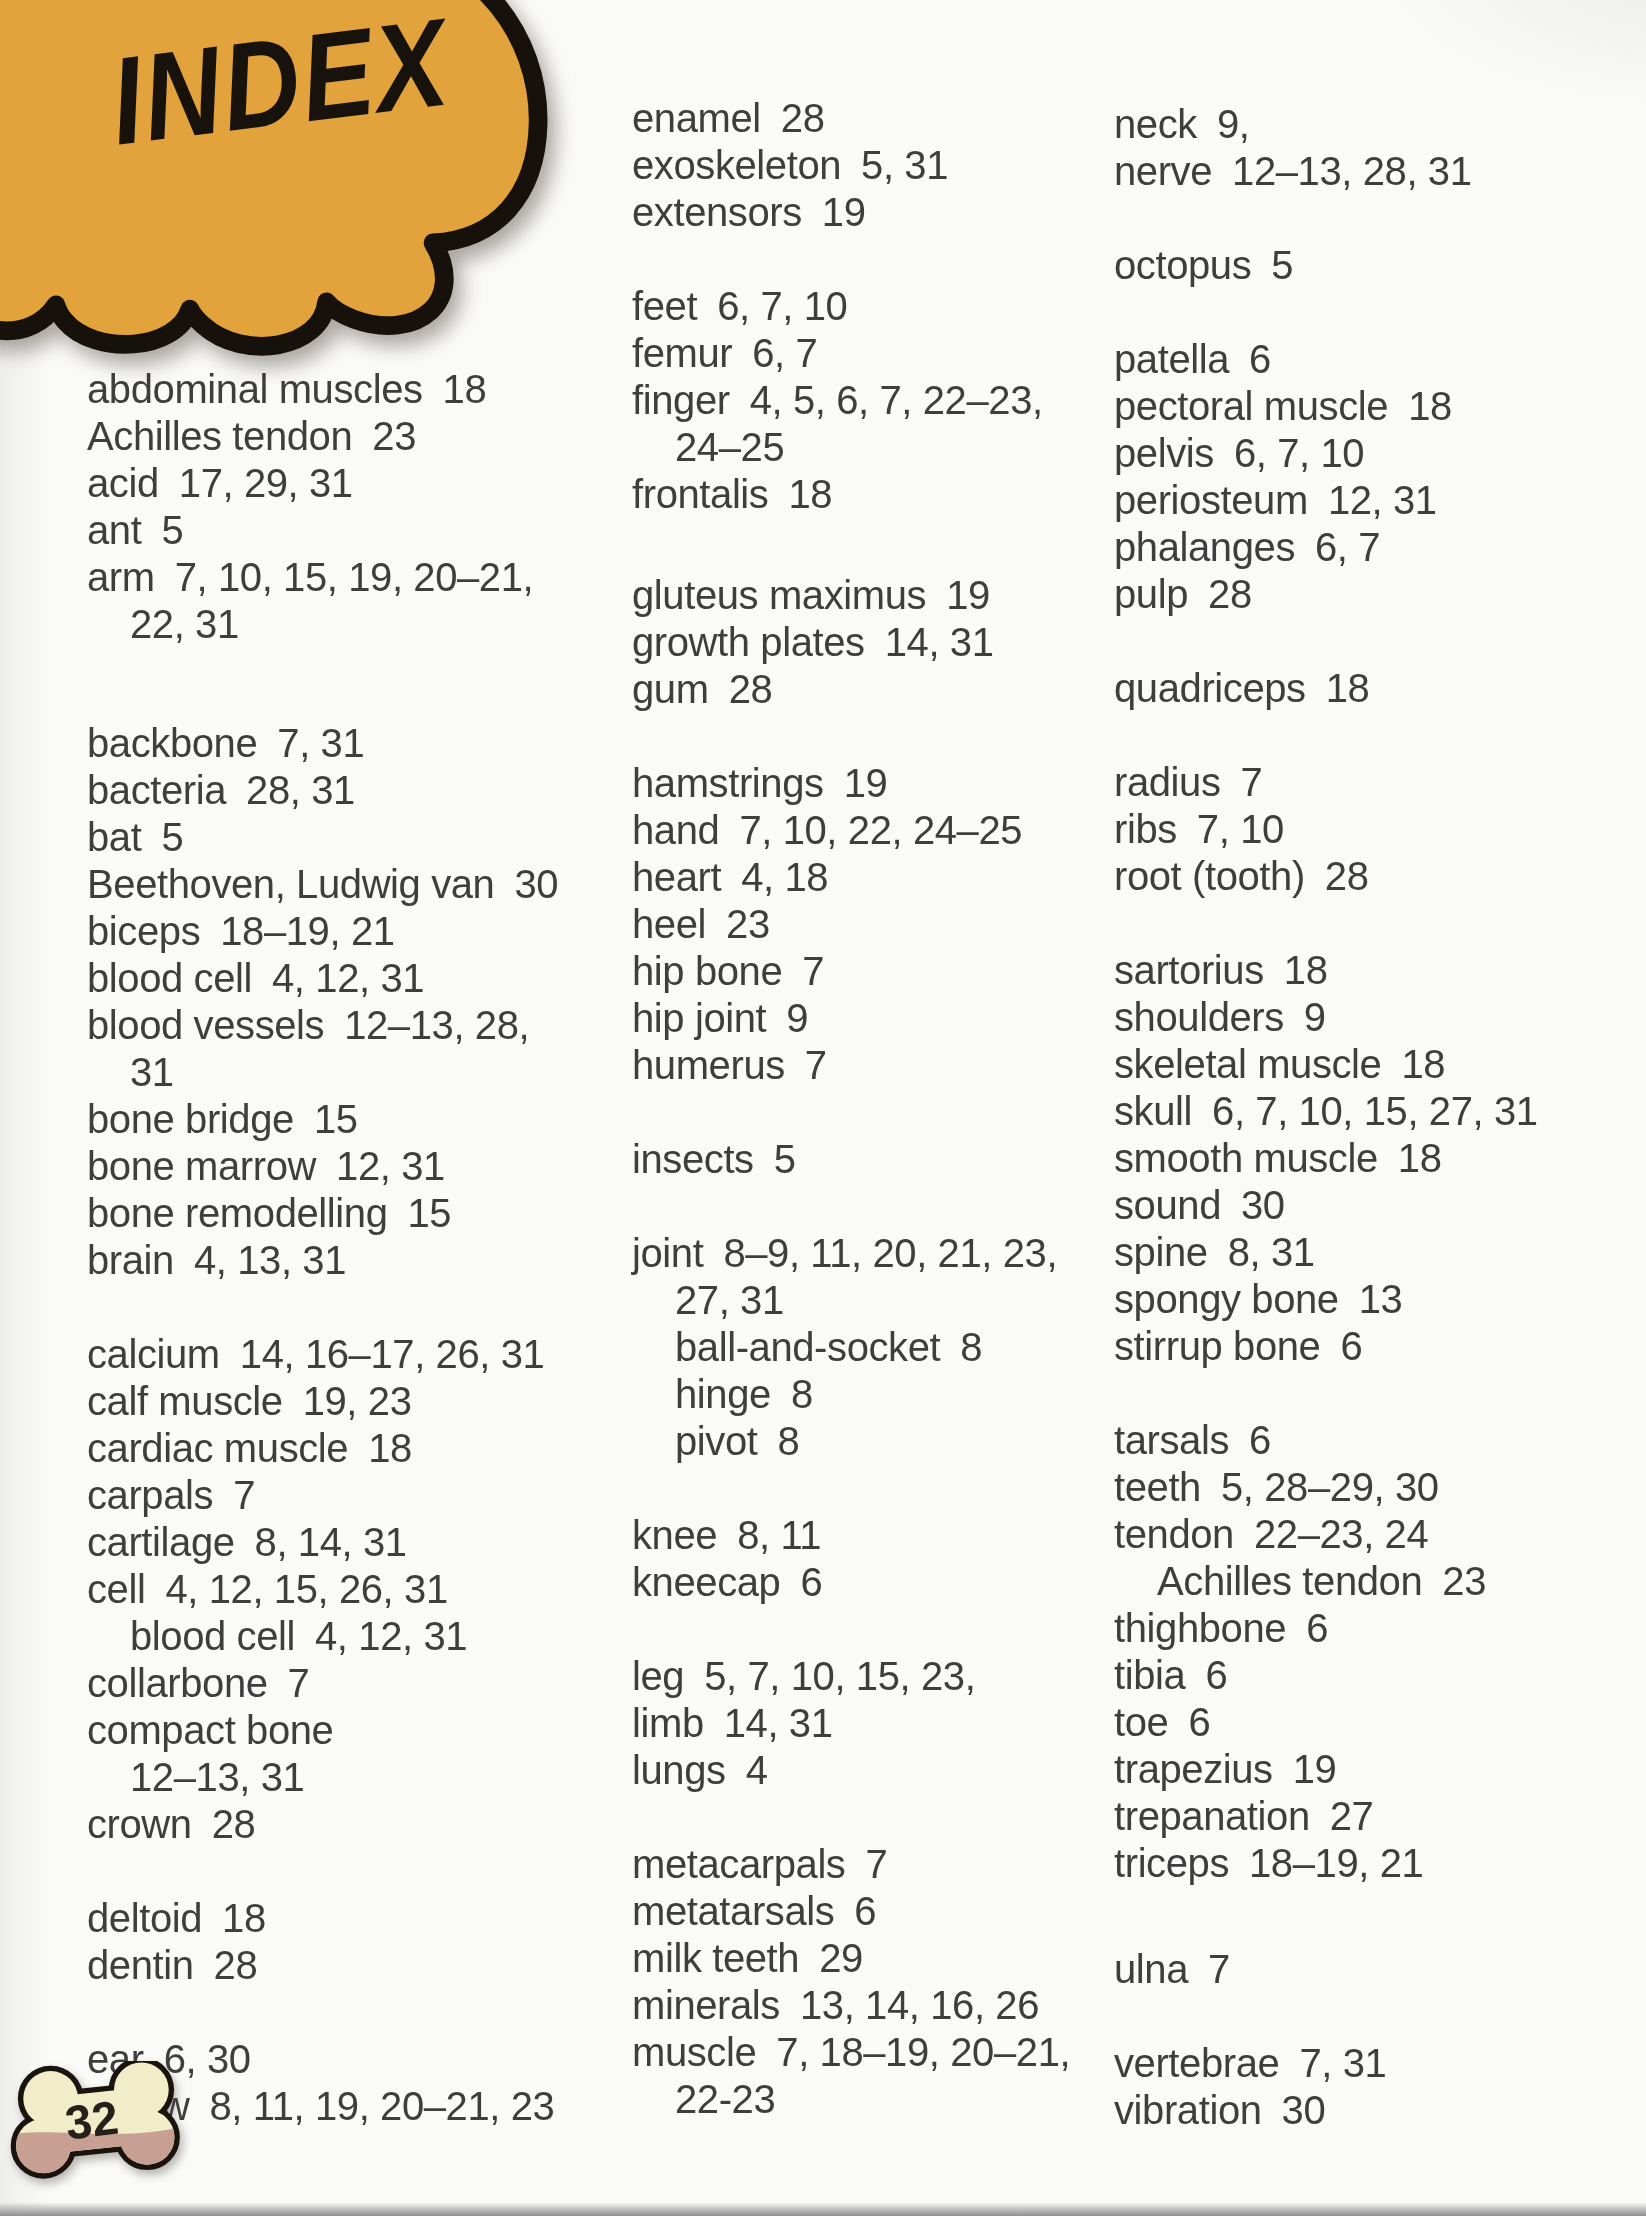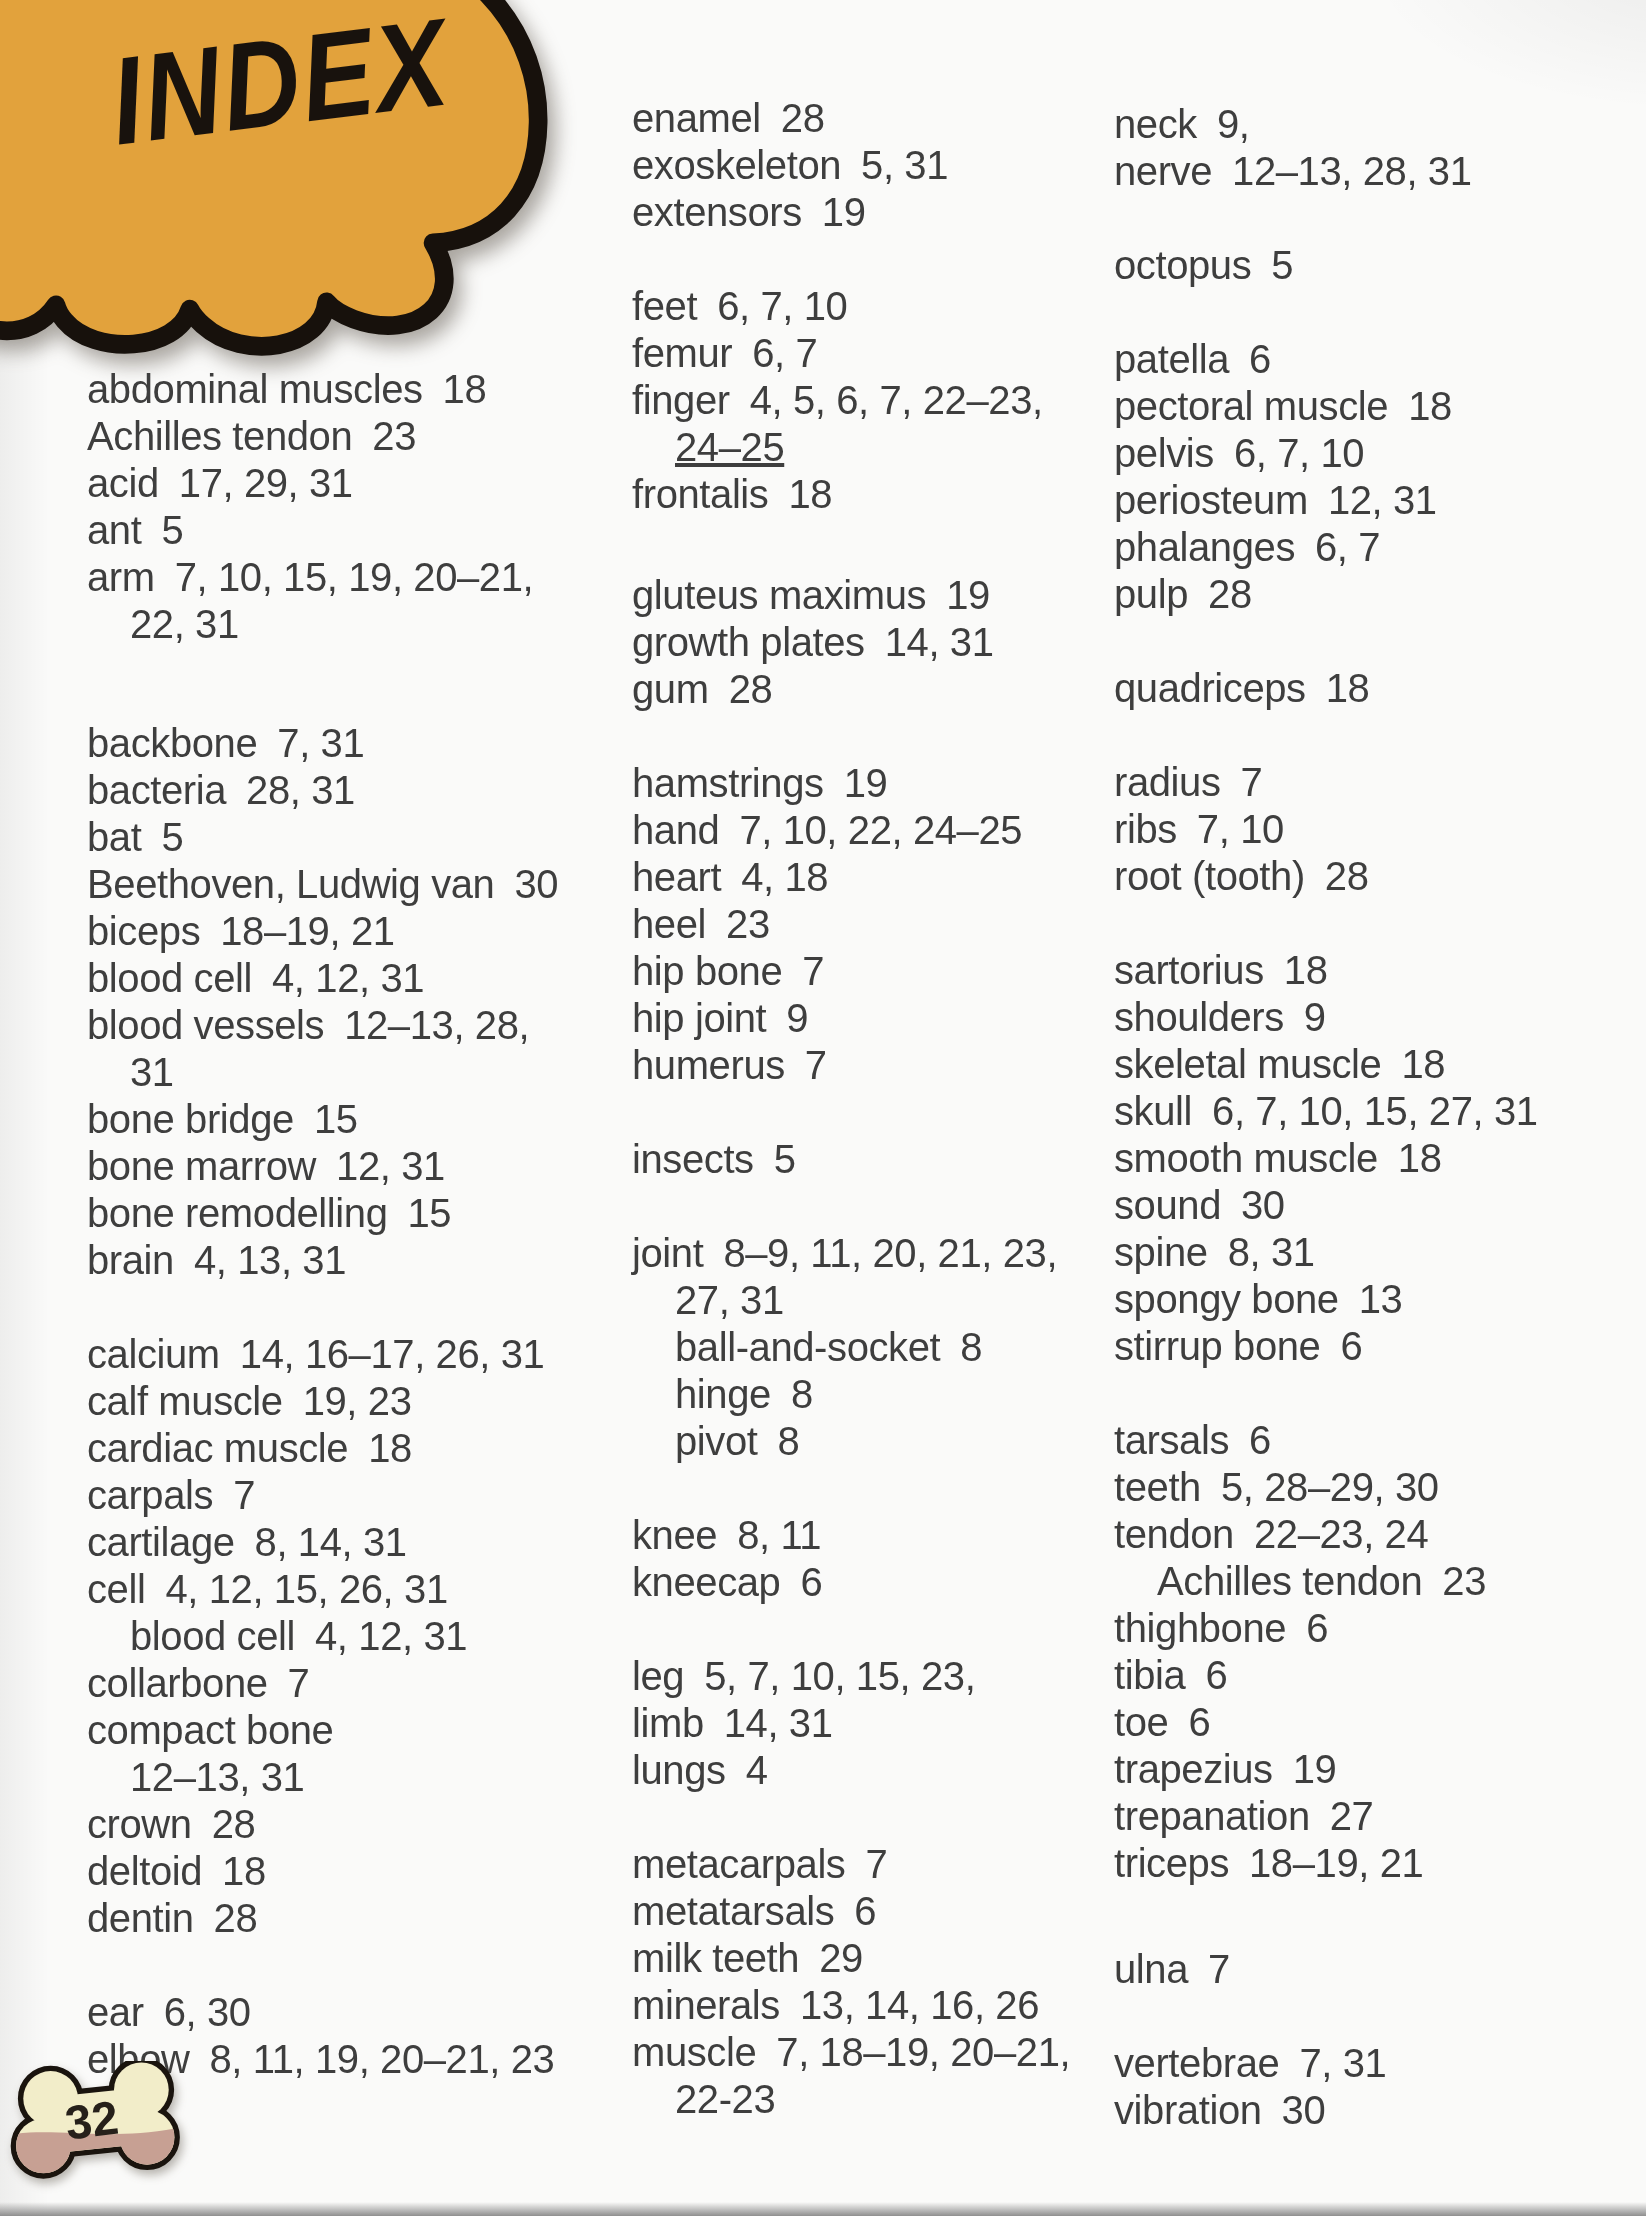--- a/index.html
+++ b/index.html
@@ -95,33 +95,33 @@
       <div class="line"><span class="term">calf muscle</span><span class="pages">19, 23</span></div>
       <div class="line"><span class="term">cardiac muscle</span><span class="pages">18</span></div>
       <div class="line"><span class="term">carpals</span><span class="pages">7</span></div>
       <div class="line"><span class="term">cartilage</span><span class="pages">8, 14, 31</span></div>
       <div class="line"><span class="term">cell</span><span class="pages">4, 12, 15, 26, 31</span></div>
       <div class="line" style="padding-left: 43px;"><span class="term">blood cell</span><span class="pages">4, 12, 31</span></div>
       <div class="line"><span class="term">collarbone</span><span class="pages">7</span></div>
       <div class="line"><span class="term">compact bone</span></div>
       <div class="line" style="padding-left: 43px;"><span class="pages">12–13, 31</span></div>
       <div class="line"><span class="term">crown</span><span class="pages">28</span></div>
-      <div class="line" style=""><span class="term">deltoid</span><span class="pages">18</span></div>
+      <div class="line" style="margin-top: 47px;"><span class="term">deltoid</span><span class="pages">18</span></div>
       <div class="line"><span class="term">dentin</span><span class="pages">28</span></div>
       <div class="line" style="margin-top: 47px;"><span class="term">ear</span><span class="pages">6, 30</span></div>
       <div class="line"><span class="term">elbow</span><span class="pages">8, 11, 19, 20–21, 23</span></div>
     </div>
   <div class="col" id="col-1">
       <div class="line"><span class="term">enamel</span><span class="pages">28</span></div>
       <div class="line"><span class="term">exoskeleton</span><span class="pages">5, 31</span></div>
       <div class="line"><span class="term">extensors</span><span class="pages">19</span></div>
       <div class="line" style="margin-top: 47px;"><span class="term">feet</span><span class="pages">6, 7, 10</span></div>
       <div class="line"><span class="term">femur</span><span class="pages">6, 7</span></div>
       <div class="line"><span class="term">finger</span><span class="pages">4, 5, 6, 7, 22–23,</span></div>
-      <div class="line" style="padding-left: 43px; text-decoration: underline;"><span class="pages">24–25</span></div>
+      <div class="line" style="padding-left: 43px;"><span class="pages">24–25</span></div>
       <div class="line"><span class="term">frontalis</span><span class="pages">18</span></div>
       <div class="line" style="margin-top: 54px;"><span class="term">gluteus maximus</span><span class="pages">19</span></div>
       <div class="line"><span class="term">growth plates</span><span class="pages">14, 31</span></div>
       <div class="line"><span class="term">gum</span><span class="pages">28</span></div>
       <div class="line" style="margin-top: 47px;"><span class="term">hamstrings</span><span class="pages">19</span></div>
       <div class="line"><span class="term">hand</span><span class="pages">7, 10, 22, 24–25</span></div>
       <div class="line"><span class="term">heart</span><span class="pages">4, 18</span></div>
       <div class="line"><span class="term">heel</span><span class="pages">23</span></div>
       <div class="line"><span class="term">hip bone</span><span class="pages">7</span></div>
       <div class="line"><span class="term">hip joint</span><span class="pages">9</span></div>

